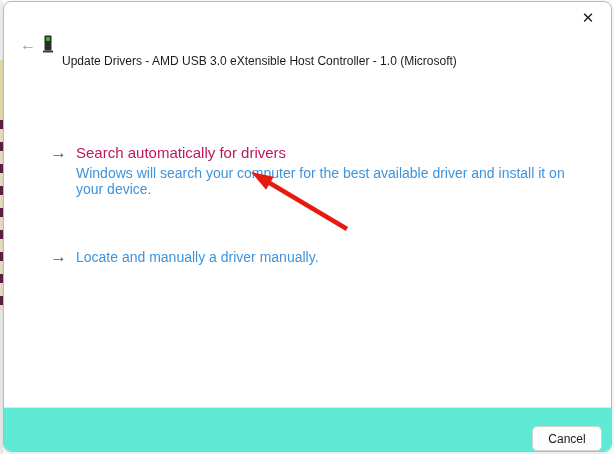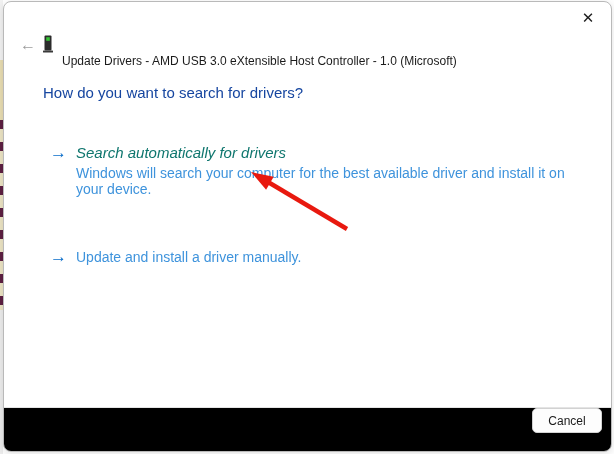--- a/index.html
+++ b/index.html
@@ -58,31 +58,31 @@
   .option {
     position:absolute; left:46px; display:flex; cursor:pointer;
   }
   .option-1 { top:141px; }
   .option-2 { top:245px; }
   .option .arrow-icon {
     font-size:17px; color:#0a6dc9; line-height:20px; margin-right:9px;
   }
   .option .opt-text { display:flex; flex-direction:column; }
   .option .opt-title {
-    font-size:15px; line-height:20px; color:#0f766e;font-style:italic;
+    font-size:15px; line-height:20px; color:#be185d;
   }
   .option .opt-desc {
     font-size:14px; line-height:16px; color:#3e93dc;
     max-width:495px; margin-top:2px;
   }
   .footer {
     position:absolute; left:0; right:0; bottom:0; height:44px;
-    background:#000000; border-top:1px solid #e4e4e4;
-    display:flex; align-items:flex-start; justify-content:flex-end;
-    padding-right:9px; padding-top:0;
+    background:#5eead4; border-top:1px solid #e4e4e4;
+    display:flex; align-items:flex-end; justify-content:flex-end;
+    padding-right:9px; padding-top:17px;
   }
   .cancel-btn {
     width:70px; height:25px;
     background:#fdfdfd; border:1px solid #d2d2d2; border-radius:5px;
     font-family:"Liberation Sans", sans-serif;
     font-size:12px; color:#1a1a1a; cursor:pointer;
   }
   .annotation-layer {
     position:absolute; left:0; top:0; width:614px; height:454px;
     pointer-events:none; z-index:2;
@@ -109,34 +109,33 @@
     <span class="device-icon">
       <svg width="12" height="18" viewBox="0 0 12 18">
         <rect x="2.5" y="0.5" width="7" height="15" rx="1" fill="#2b2b2b"></rect>
         <rect x="4.2" y="2.2" width="3.6" height="3.6" fill="#35c435"></rect>
         <rect x="1" y="15.5" width="10" height="2" rx="0.5" fill="#3a3a3a"></rect>
       </svg>
     </span>
     <div class="dlg-title">Update Drivers - AMD USB 3.0 eXtensible Host Controller - 1.0 (Microsoft)</div>
   </div>
 
-  <div class="heading">How do you want to search for drivers?</div>
 
   <div class="option option-1">
     <span class="arrow-icon">→</span>
     <span class="opt-text">
       <span class="opt-title">Search automatically for drivers</span>
       <span class="opt-desc">Windows will search your computer for the best available driver and install it on your device.</span>
     </span>
   </div>
 
   <div class="option option-2">
     <span class="arrow-icon">→</span>
     <span class="opt-text">
-      <span class="opt-desc">Update and install a driver manually.</span>
+      <span class="opt-desc">Locate and manually a driver manually.</span>
     </span>
   </div>
 
   <div class="footer">
     <button class="cancel-btn">Cancel</button>
   </div>
 
 </div>
 
 <svg class="annotation-layer" viewBox="0 0 614 454">

